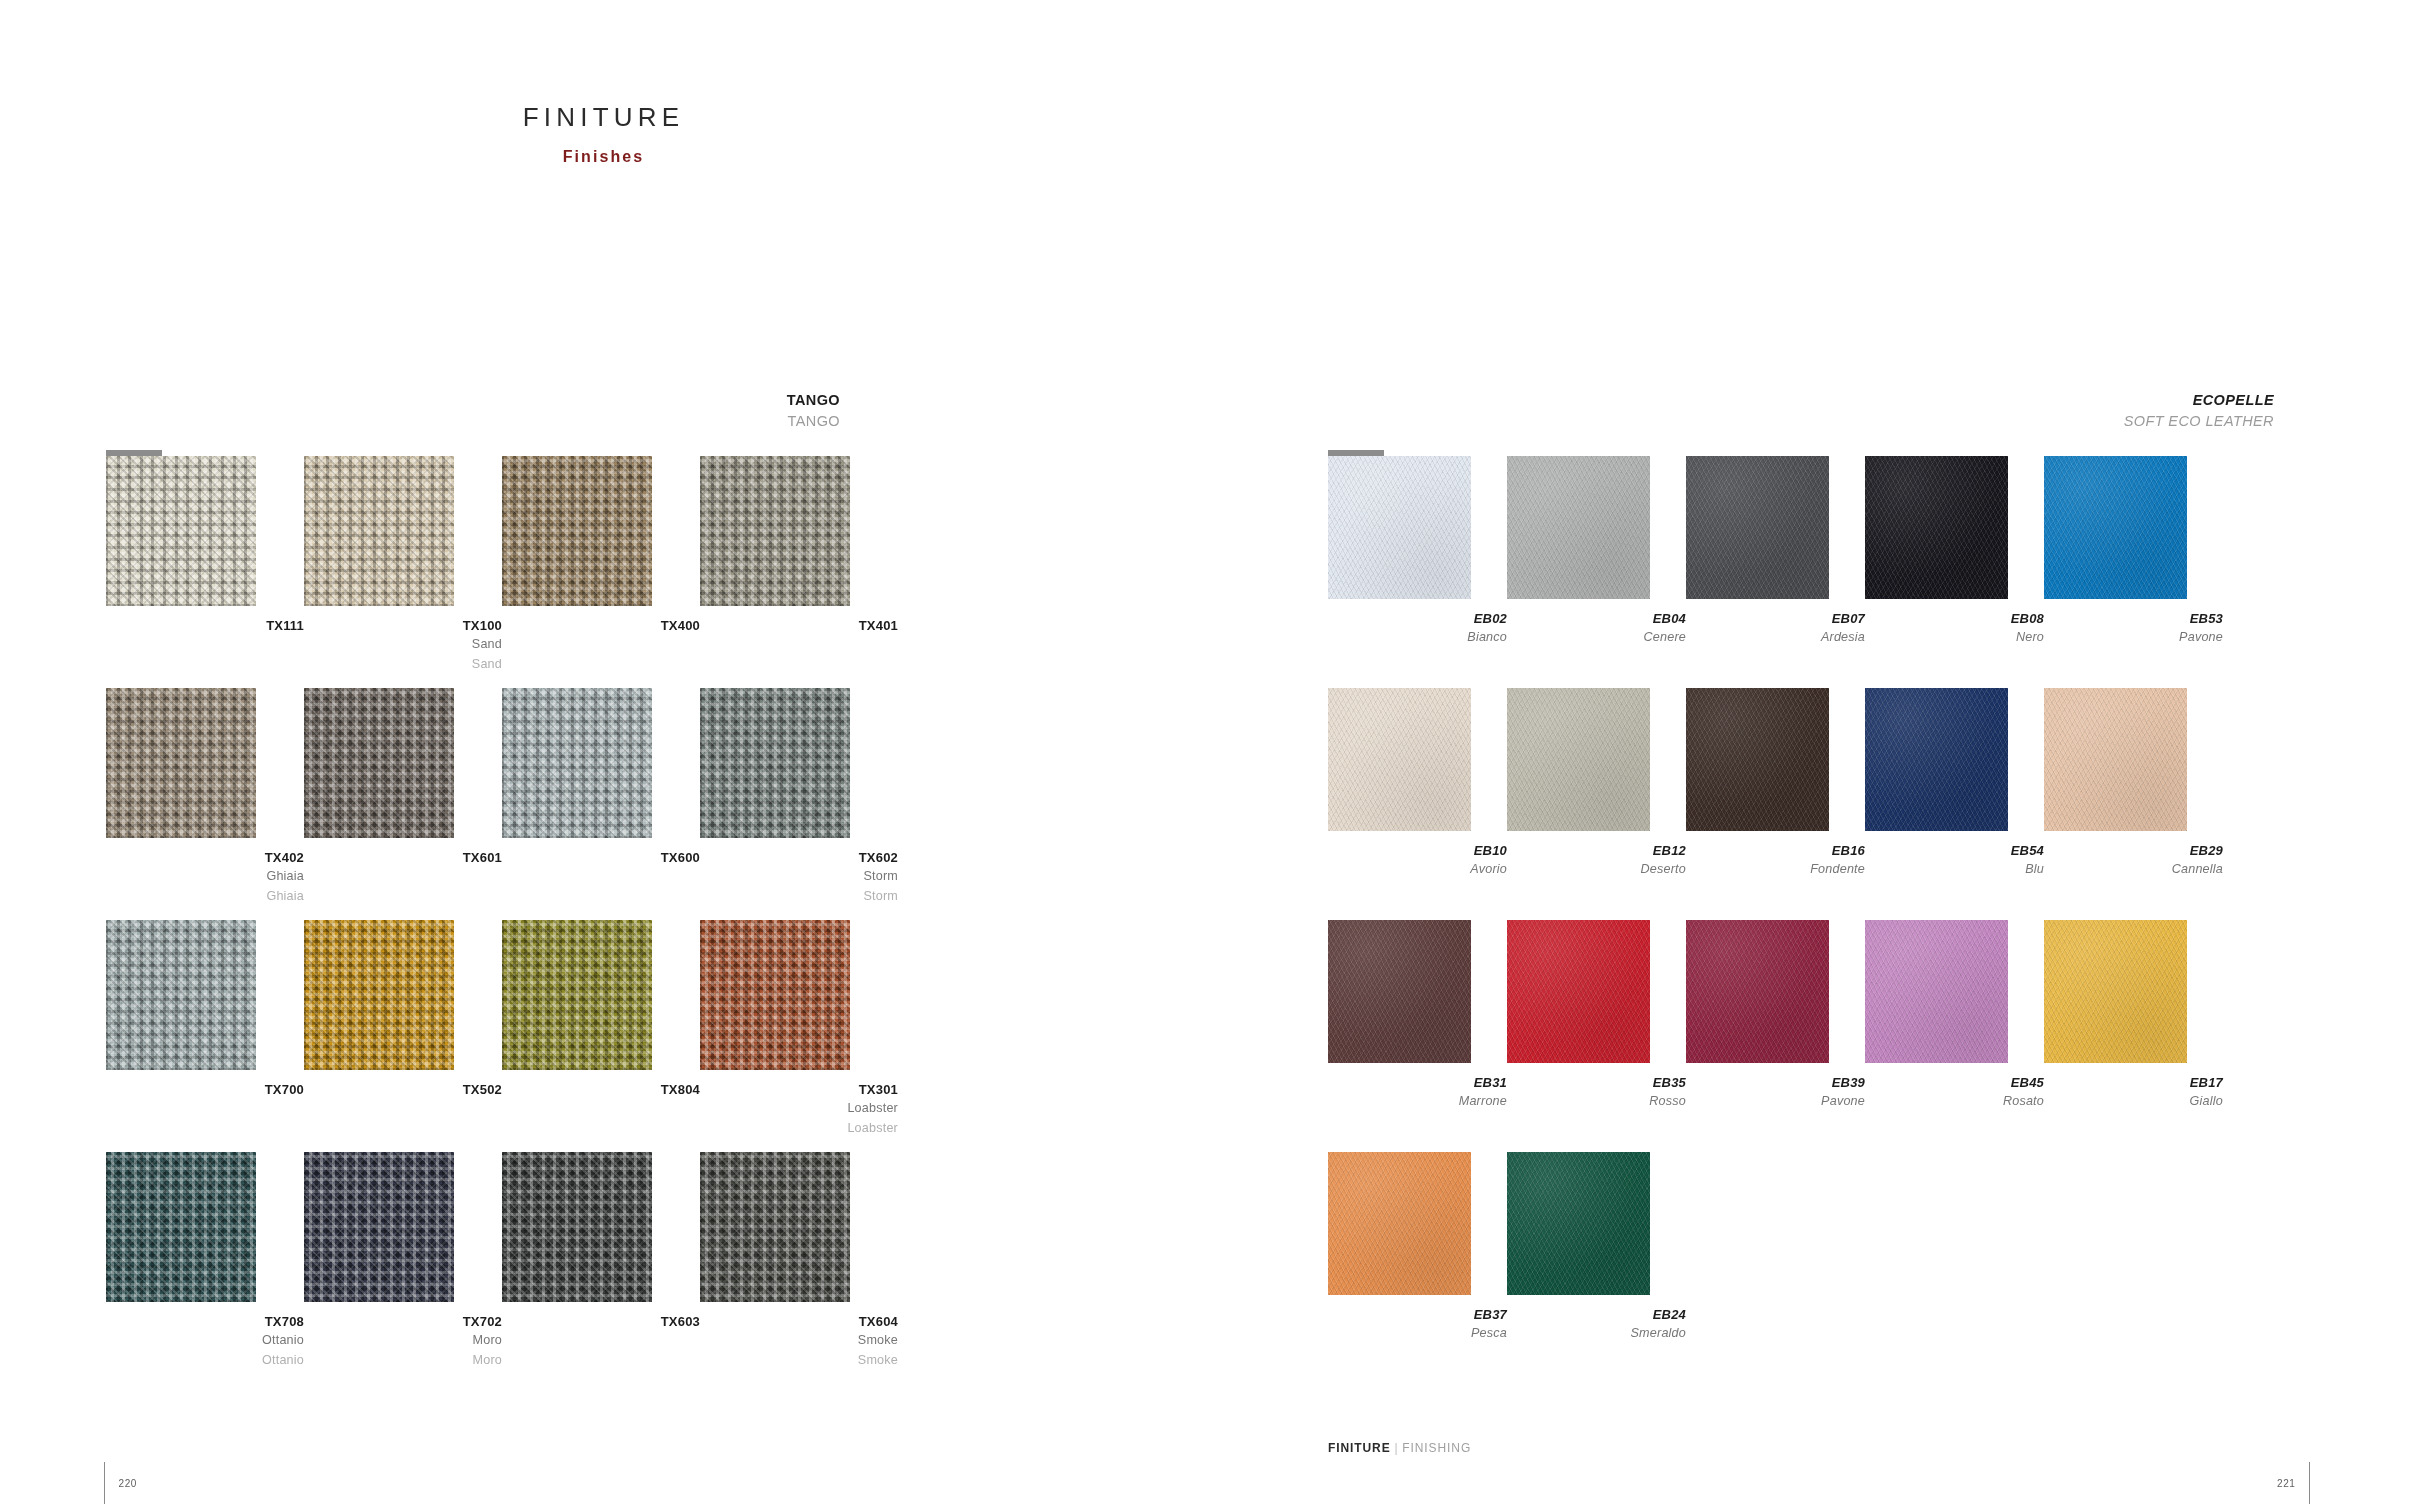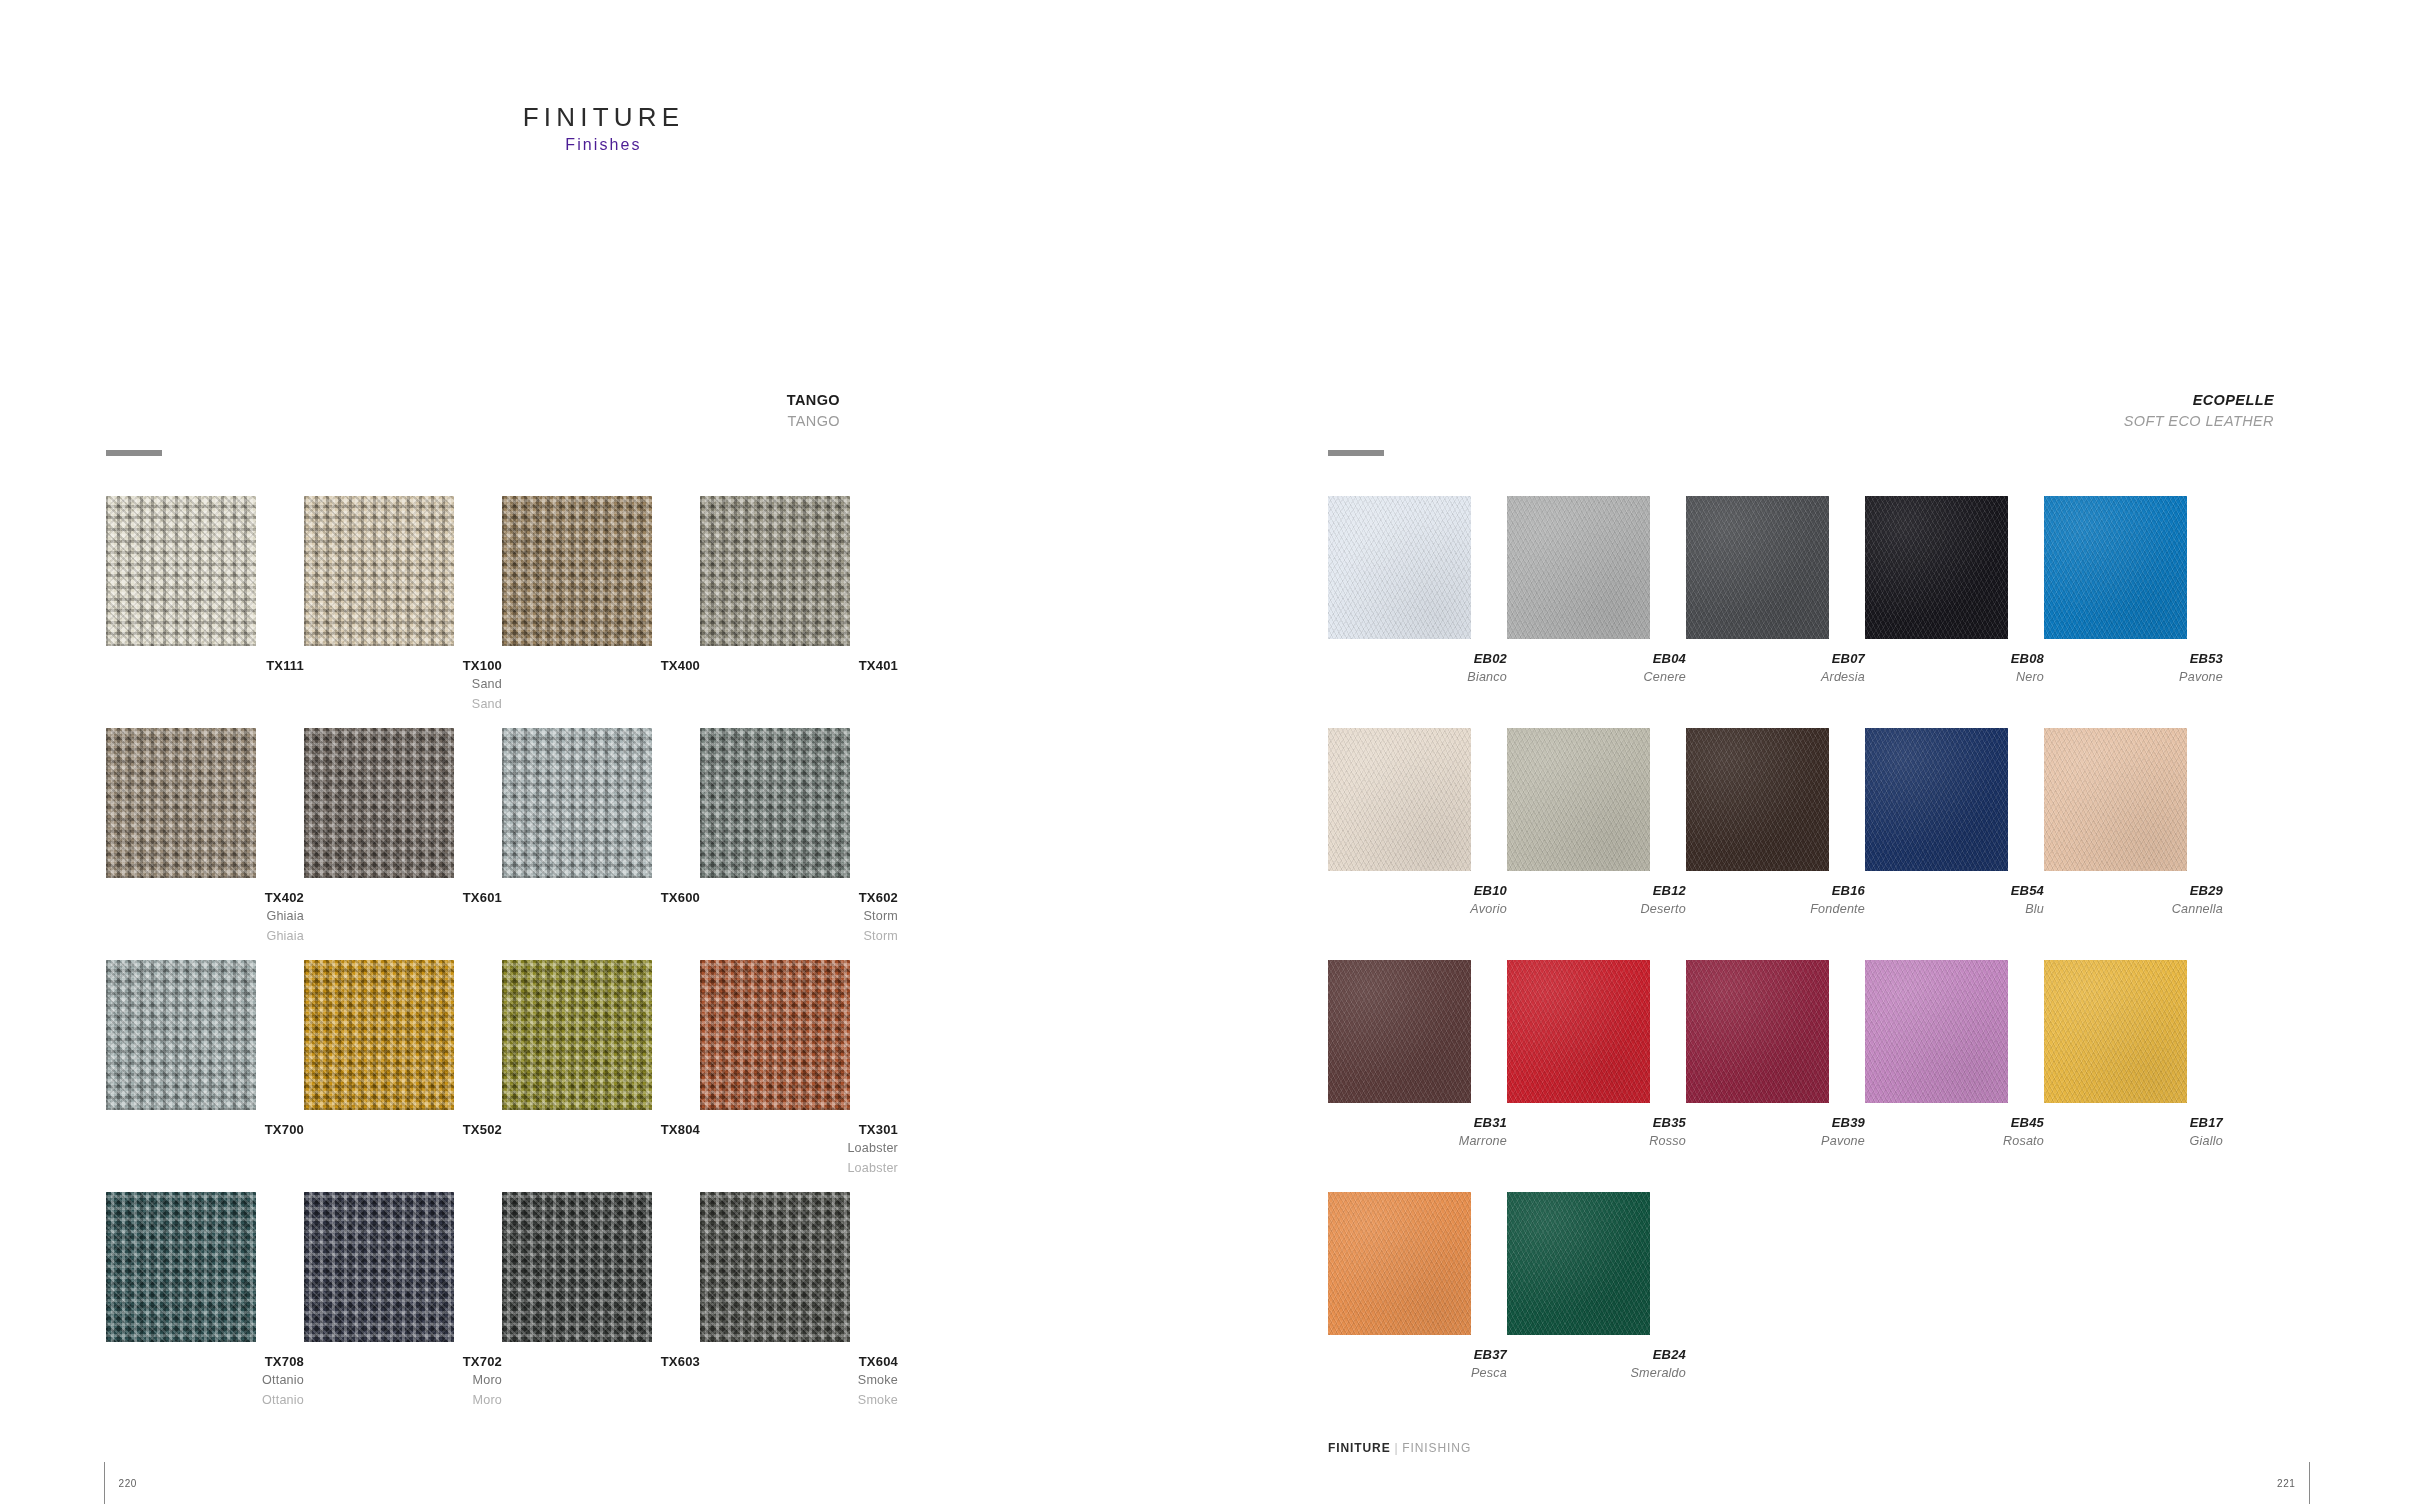--- a/index.html
+++ b/index.html
@@ -31,23 +31,23 @@
     letter-spacing: 5.2px;
     font-weight: 400;
     color: #2b2b2b;
     line-height: 1;
     margin: 0;
     padding: 0;
   }
   .page-subtitle {
     font-size: 16px;
     letter-spacing: 2.1px;
-    color: #4c1d95;
-    font-weight: 400;
-    margin-top: 6px;
+    color: #7f1d1d;
+    font-weight: 700;
+    margin-top: 18px;
   }
 
   
   .column {
     position: absolute;
     top: 391px;
     text-align: right;
   }
   .column.left  { left: 106px;  width: 734px; }
   .column.right { left: 1328px; width: 946px; font-style: italic; }
@@ -69,21 +69,20 @@
   }
   .section-rule {
     width: 56px;
     height: 5.8px;
     background: #8c8c8c;
     margin-top: 19.3px;
   }
 
   
   .swatch-grid {
-    margin-top: 40px;
     display: grid;
     grid-auto-rows: 232px;
   }
   .grid-4 { grid-template-columns: repeat(4, 198px); }
   .grid-5 { grid-template-columns: repeat(5, 179px); }
 
   .swatch-cell { position: relative; }
 
   .swatch-chip {
     width: 150px;

